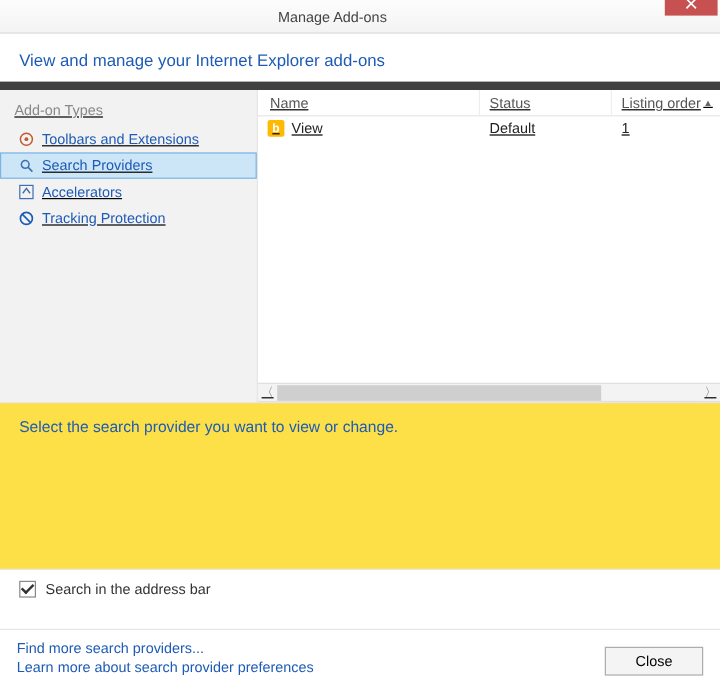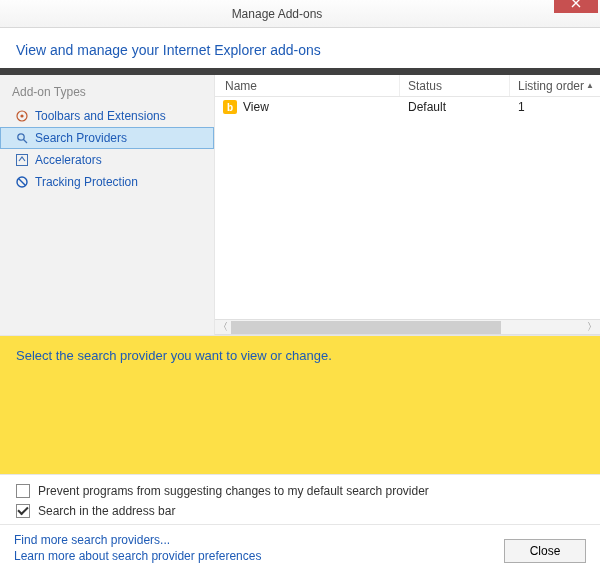--- a/index.html
+++ b/index.html
@@ -41,20 +41,21 @@
   .header-strip {
     padding: 14px 16px 10px 16px;
     color: #1e5bb6;
     font-size: 14px;
     border-bottom: 7px solid #404040;
     background: #fff;
   }
   .main-area {
     display: flex;
     height: 260px;
+    text-decoration: underline;
   }
   .sidebar {
     width: 215px;
     background: #f2f2f2;
     border-right: 1px solid #e6e6e6;
     padding-top: 8px;
   }
   .sidebar-title {
     color: #888;
     padding: 2px 12px 6px 12px;
@@ -263,24 +264,20 @@
     </div>
   </div>
 </div>
 
 <div class="detail-pane">
   <div class="detail-title">Select the search provider you want to view or change.</div>
 </div>
 
 <div class="checks">
   <div class="check-row">
-    <span class="check-box"></span>
-    <span>Prevent programs from suggesting changes to my default search provider</span>
-  </div>
-  <div class="check-row">
     <span class="check-box checked"></span>
     <span>Search in the address bar</span>
   </div>
 </div>
 
 <div class="footer">
   <div class="footer-links">
     <a href="#">Find more search providers...</a>
     <a href="#">Learn more about search provider preferences</a>
   </div>

